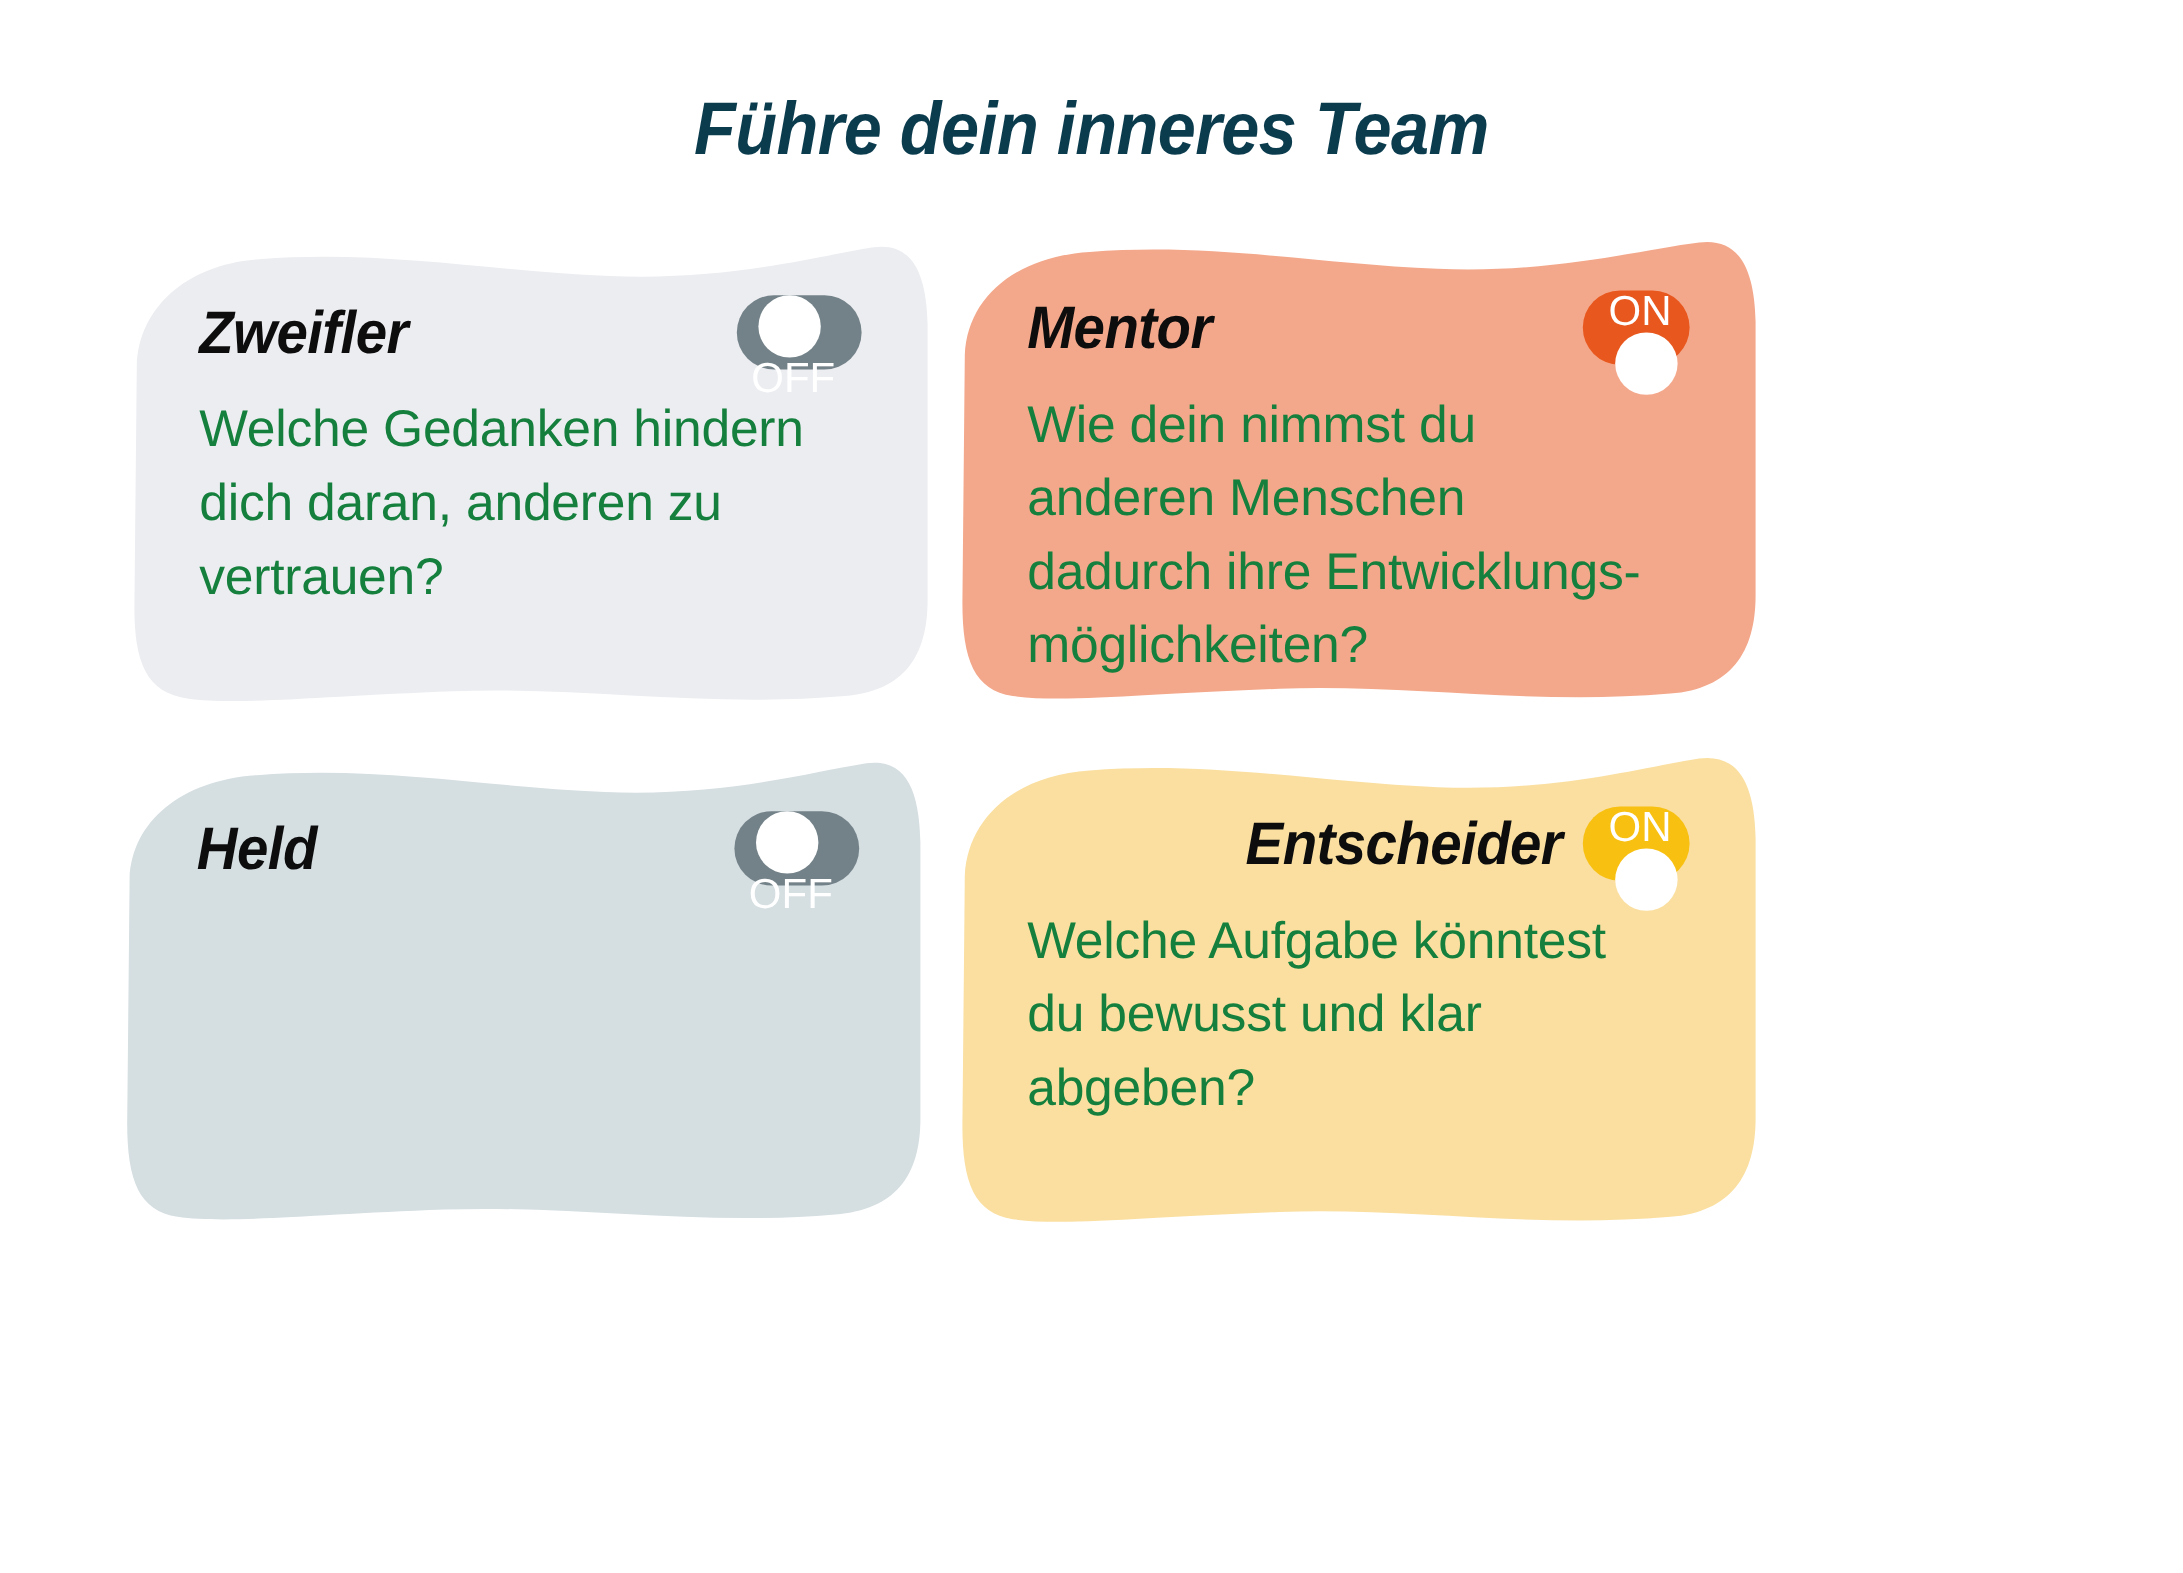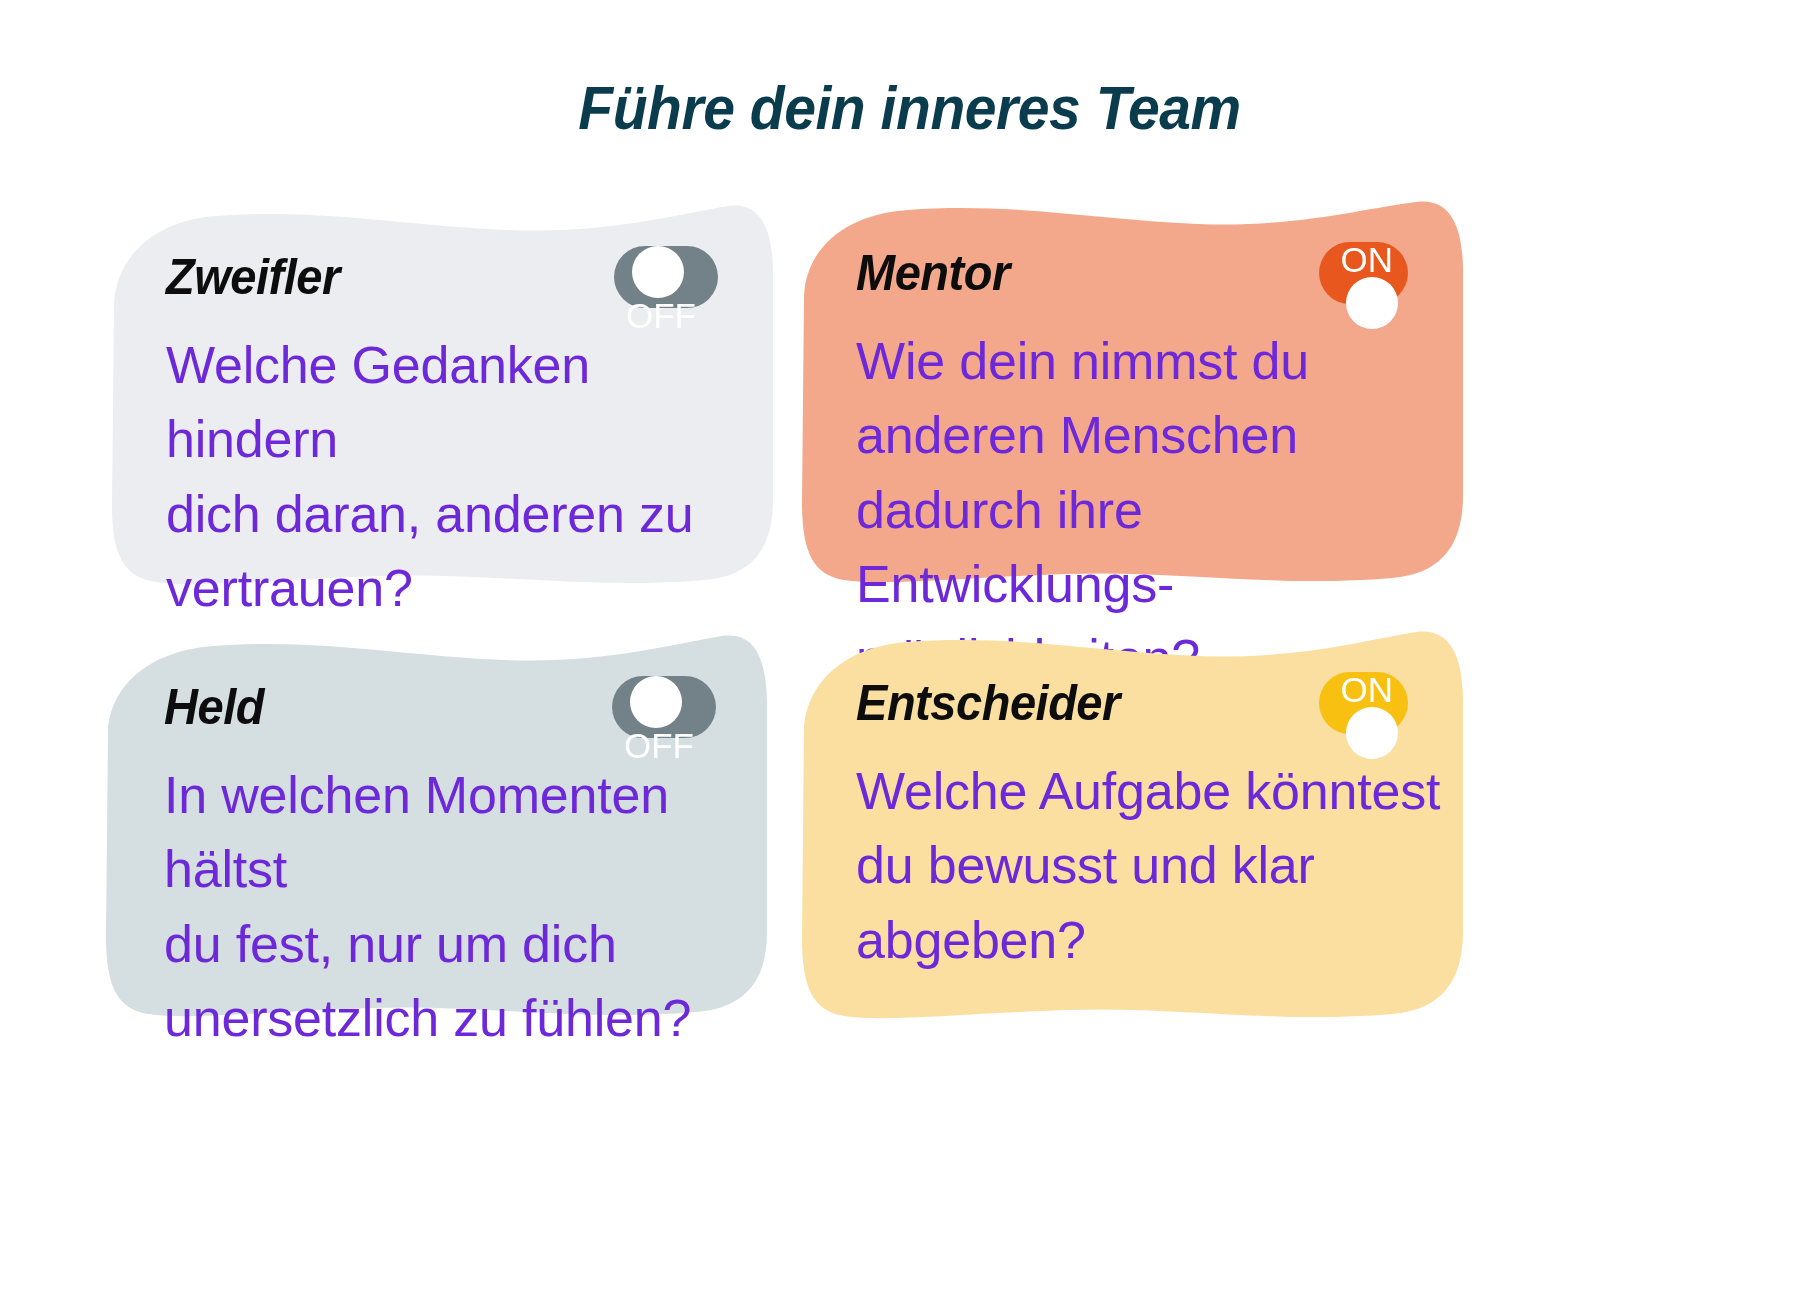--- a/index.html
+++ b/index.html
@@ -112,23 +112,23 @@
     letter-spacing: 0px;
     line-height: 1;
   }
   .toggle.off .toggle-label { margin-left: 7px; }
   .toggle.on  .toggle-label { margin-right: 10px; }
 
   
   .card-body {
     position: absolute;
     font-family: "Liberation Sans", sans-serif;
-    font-size: 52px;
+    font-size: 43px;
     line-height: 1.43;
-    color: #6d28d9;
+    color: #15803d;
     letter-spacing: -0.2px;
     white-space: pre-line;
   }
 </style>
 </head>
 <body style="background: rgb(255, 255, 255);">
 
 <div class="stage">
 
   <div class="page-title" style="color: rgb(11, 60, 78);">Führe dein inneres Team</div>
@@ -205,42 +205,39 @@
                Z" fill="#d5dee1"></path>
     </svg>
     <div class="card-inner">
       <div class="card-header" style="left:62px; top:46px; width:552px;">
         <span class="card-title">Held</span>
         <span class="toggle off" style="background: rgb(115, 130, 137);">
           <span class="toggle-knob"></span>
           <span class="toggle-label">OFF</span>
         </span>
       </div>
-      <div class="card-body" style="left:62px; top:128px; width:620px;">In welchen Momenten hältst
-du fest, nur um dich
-unersetzlich zu fühlen?</div>
     </div>
   </div>
 
   <div class="card" style="left:798px; top:626px; width:668px; height:396px;">
     <svg class="card-blob" viewBox="0 0 668 396" preserveAspectRatio="none">
       <path d="M 6 104
                C 8 56, 48 20, 110 16
                C 212 8, 300 26, 400 30
                C 498 34, 568 14, 618 6
                C 650 2, 664 26, 665 72
                L 665 306
                C 665 354, 644 384, 594 388
                C 478 398, 378 380, 268 384
                C 158 388, 88 396, 46 390
                C 14 385, 4 360, 4 312
                Z" fill="#fadfa0"></path>
     </svg>
     <div class="card-inner">
-      <div class="card-header" style="left:58px; top:46px; width:552px;">
+      <div class="card-header" style="left:58px; top:46px; width:552px;justify-content:flex-end;">
         <span class="card-title">Entscheider</span>
         <span class="toggle on" style="background: rgb(248, 192, 17);">
           <span class="toggle-label">ON</span>
           <span class="toggle-knob"></span>
         </span>
       </div>
       <div class="card-body" style="left:58px; top:128px; width:610px;">Welche Aufgabe könntest
 du bewusst und klar
 abgeben?</div>
     </div>

